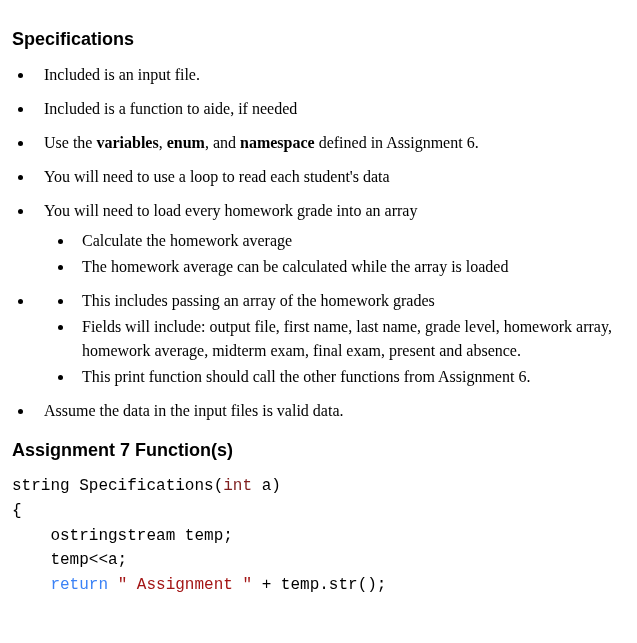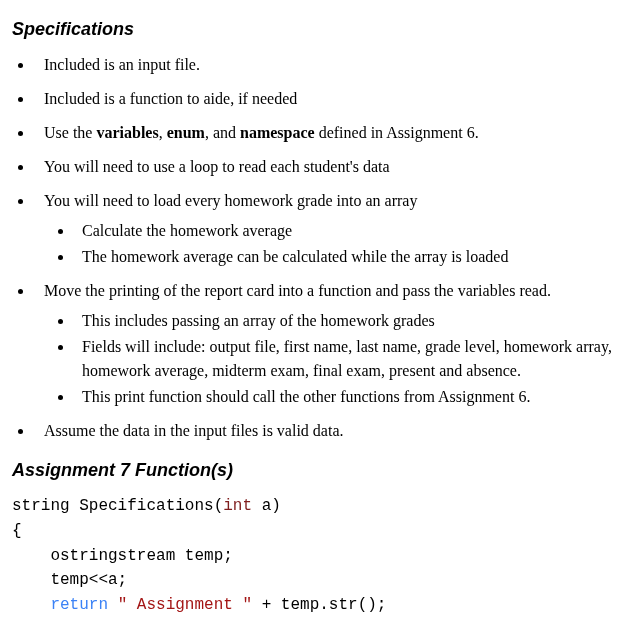--- a/index.html
+++ b/index.html
@@ -9,23 +9,22 @@
     color: #000;
     background: #fff;
     margin: 0;
     padding: 10px 12px;
     width: 637px;
     box-sizing: border-box;
   }
   .section-heading {
     font-family: Arial, Helvetica, sans-serif;
     font-weight: bold;
-    font-style: italic;
     font-size: 18px;
-    margin: 6px 0 4px 0;
+    margin: 16px 0 4px 0;
   }
   ul.outer {
     list-style: disc;
     margin: 0;
     padding-left: 22px;
   }
   ul.outer > li {
     padding-left: 10px;
     margin: 10px 0;
   }
@@ -63,21 +62,20 @@
   </li>
   <li><span>You will need to use a loop to read each student's data</span></li>
   <li>
     <span>You will need to load every homework grade into an array</span>
     <ul class="inner">
       <li><span>Calculate the homework average</span></li>
       <li><span>The homework average can be calculated while the array is loaded</span></li>
     </ul>
   </li>
   <li>
-    <span>Move the printing of the report card into a function and pass the variables read.</span>
     <ul class="inner">
       <li><span>This includes passing an array of the homework grades</span></li>
       <li><span>Fields will include: output file, first name, last name, grade level, homework array, homework average, midterm exam, final exam, present and absence.</span></li>
       <li><span>This print function should call the other functions from Assignment 6.</span></li>
     </ul>
   </li>
   <li><span>Assume the data in the input files is valid data.</span></li>
 </ul>
 
 <div class="section-heading" style="margin-top:14px;">Assignment 7 Function(s)</div>

